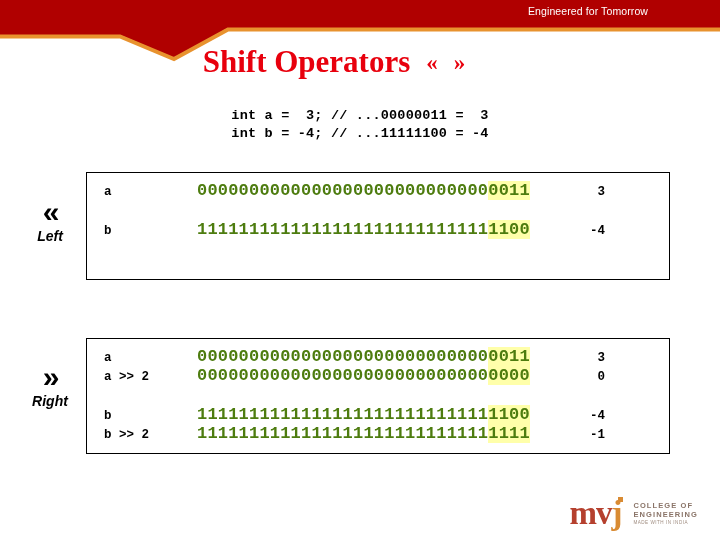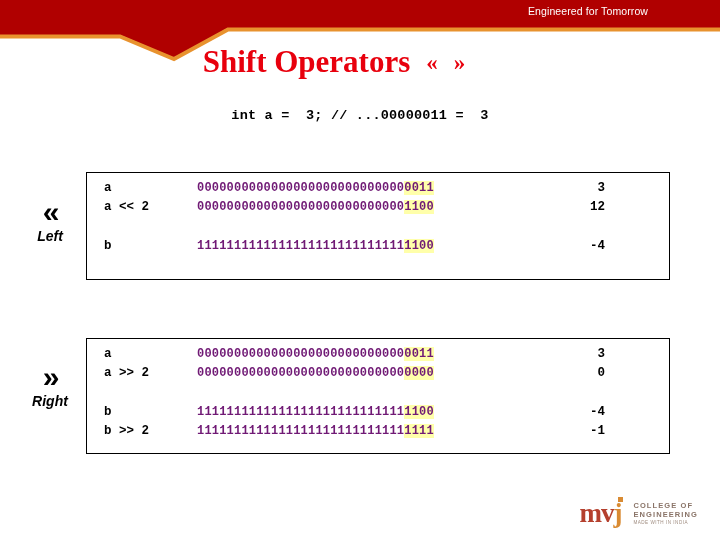--- a/index.html
+++ b/index.html
@@ -142,22 +142,22 @@
     font-family: "Liberation Mono", monospace;
     font-weight: bold;
     font-size: 12.5px;
     color: #000000;
     white-space: pre;
   }
   .cell-bits {
     width: 350px;
     font-family: "Liberation Mono", monospace;
     font-weight: bold;
-    font-size: 12px;
-    color: #701a75;
+    font-size: 17px;
+    color: #4d7c0f;
     white-space: pre;
     letter-spacing: 0.2px;
   }
   .cell-bits .hl {
     background: #ffffaa;
   }
   .cell-val {
     width: 90px;
     text-align: right;
     padding-right: 32px;
@@ -173,21 +173,21 @@
   .logo {
     position: absolute;
     right: 22px;
     bottom: 12px;
     display: flex;
     align-items: center;
   }
   .logo-mark {
     font-family: "Liberation Serif", serif;
     font-weight: bold;
-    font-size: 27px;
+    font-size: 33px;
     color: #b5402e;
     line-height: 30px;
     letter-spacing: -1px;
     position: relative;
   }
   .logo-mark .j-accent {
     color: #d98b33;
   }
   .logo-dot {
     position: absolute;
@@ -232,40 +232,36 @@
   </svg>
   <div class="tagline">Engineered for Tomorrow</div>
 </div>
 
 <div class="title-row">
   <span class="title-main">Shift Operators</span><span class="title-gap"></span><span class="title-ops">«</span><span class="title-gap"></span><span class="title-ops">»</span>
 </div>
 
 <div class="decl">
   <div class="decl-line">int a =  3; // ...00000011 =  3</div>
+  <div class="decl-line">int b = -4; // ...11111100 = -4</div>
 </div>
 
 <div class="side-label" id="side-label-left">
   <div class="side-arrows">«</div>
   <div class="side-word">Left</div>
 </div>
 
 <div class="section" id="section-left">
   <div class="grid">
 
     <div class="grp">
       <div class="row">
         <div class="cell-expr">a</div>
         <div class="cell-bits"><span>0000000000000000000000000000</span><span class="hl">0011</span></div>
         <div class="cell-val">3</div>
-      </div>
-      <div class="row">
-        <div class="cell-expr">a &lt;&lt; 2</div>
-        <div class="cell-bits"><span>0000000000000000000000000000</span><span class="hl">1100</span></div>
-        <div class="cell-val">12</div>
       </div>
     </div>
 
     <div class="grp">
       <div class="row">
         <div class="cell-expr">b</div>
         <div class="cell-bits"><span>1111111111111111111111111111</span><span class="hl">1100</span></div>
         <div class="cell-val">-4</div>
       </div>
     </div>

